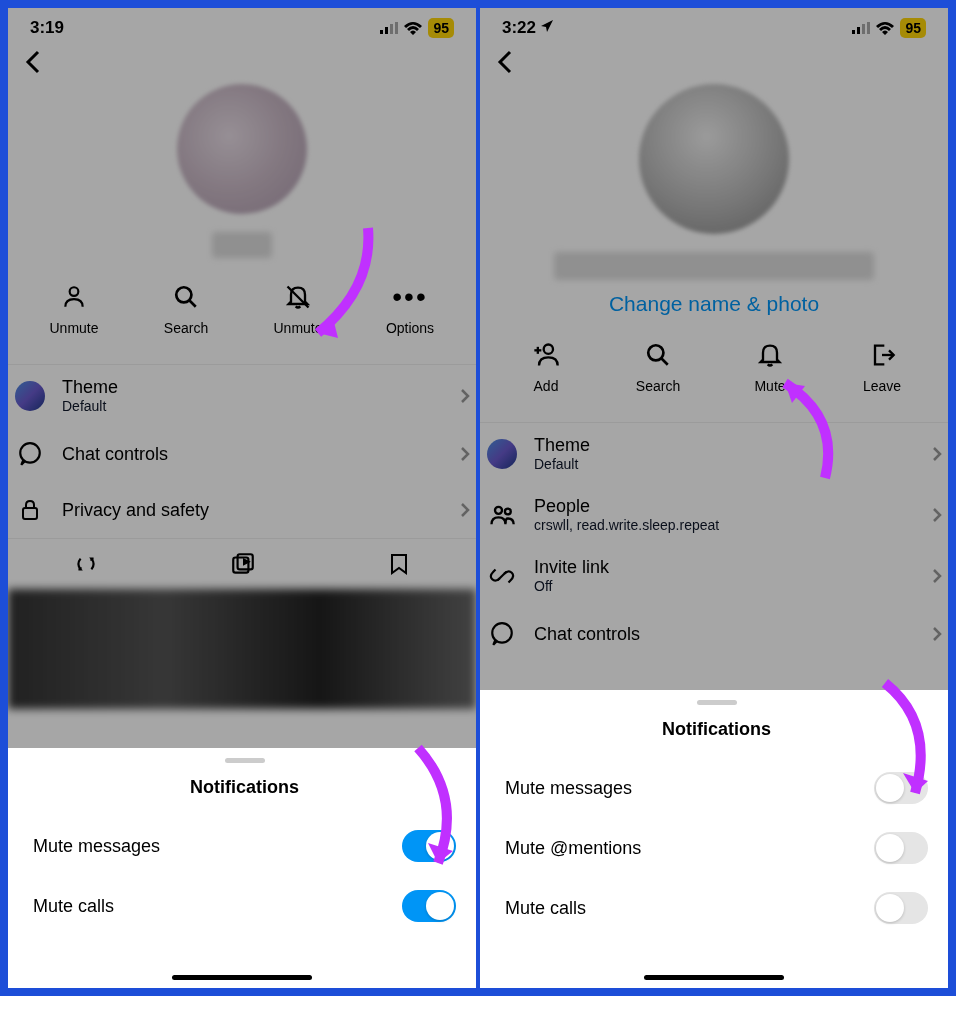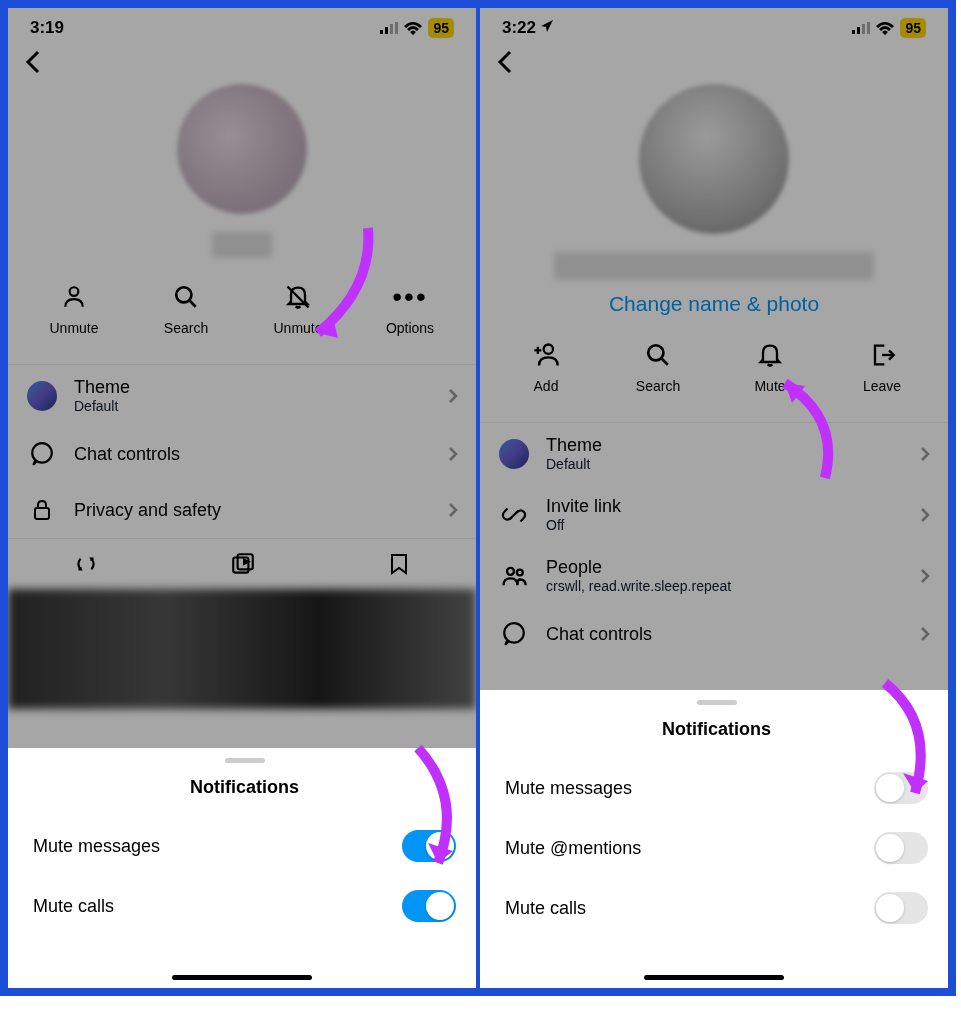--- a/index.html
+++ b/index.html
@@ -22,21 +22,21 @@
 .avatar.grp { width: 150px; height: 150px; background: radial-gradient(circle at 45% 35%, #eee, #bdbdbd, #888); }
 .name-blur { margin-top: 18px; width: 60px; height: 26px; background: #ddd; border-radius: 4px; filter: blur(3px); }
 .name-blur.wide { width: 320px; height: 28px; }
 .change-link { color: #0095f6; font-size: 21px; font-weight: 500; margin-top: 12px; }
 .action-row { display: flex; justify-content: space-around; padding: 24px 10px 28px; }
 .action { display: flex; flex-direction: column; align-items: center; gap: 8px; width: 90px; }
 .action-icon { width: 30px; height: 30px; display: flex; align-items: center; justify-content: center; }
 .action-label { font-size: 14px; color: #000; }
 .dots { font-size: 28px; letter-spacing: 2px; line-height: 20px; }
 .settings-list { border-top: 1px solid #eee; }
-.setting-row { display: flex; align-items: center; padding: 12px 18px; gap: 16px; }
+.setting-row { display: flex; align-items: center; padding: 12px 6px; gap: 16px; }
 .setting-icon { width: 32px; height: 32px; display: flex; align-items: center; justify-content: center; flex-shrink: 0; }
 .theme-dot { width: 30px; height: 30px; border-radius: 50%; background: linear-gradient(135deg, #4a90e2, #6a5acd, #1e3a8a); }
 .setting-text { flex: 1; }
 .setting-title { font-size: 18px; color: #000; }
 .setting-sub { font-size: 14px; color: #0f172a; }
 .chev-right { width: 10px; height: 16px; stroke: #999; stroke-width: 2.5; fill: none; }
 .tab-row { display: flex; justify-content: space-around; padding: 12px 0; border-top: 1px solid #eee; }
 .media-blur { height: 120px; background: linear-gradient(90deg, #333, #555, #222, #666); filter: blur(4px); }
 .sheet { position: absolute; bottom: 0; left: 5px; right: 0; background: #fff; border-radius: 16px 16px 0 0; z-index: 10; padding-bottom: 20px; }
 .sheet-handle { width: 40px; height: 5px; background: #ccc; border-radius: 3px; margin: 10px auto 14px; }
@@ -298,46 +298,46 @@
       <div class="setting-text">
         <div class="setting-title">Theme</div>
         <div class="setting-sub">Default</div>
       </div>
       <svg class="chev-right" viewBox="0 0 10 16">
           <polyline points="2,2 8,8 2,14"></polyline>
         </svg>
     </div>
     <div class="setting-row">
       <div class="setting-icon">
+          <svg viewBox="0 0 24 24" width="28" height="28" fill="none" stroke="#000" stroke-width="2">
+            <circle cx="9" cy="8" r="3"></circle>
+            <circle cx="17" cy="9" r="2.5"></circle>
+            <path d="M3 20 Q3 14 9 14 Q15 14 15 20"></path>
+            <path d="M15 19 Q15 15 17 15 Q22 15 22 20"></path>
+          </svg>
+        </div>
+      <div class="setting-text">
+        <div class="setting-title">People</div>
+        <div class="setting-sub">crswll, read.write.sleep.repeat</div>
+      </div>
+      <svg class="chev-right" viewBox="0 0 10 16">
+          <polyline points="2,2 8,8 2,14"></polyline>
+        </svg>
+    </div>
+    <div class="setting-row">
+      <div class="setting-icon">
           <svg viewBox="0 0 24 24" width="26" height="26" fill="none" stroke="#000" stroke-width="2">
             <path d="M10 14 Q6 18 3 15 Q0 12 4 8 L6 6"></path>
             <path d="M14 10 Q18 6 21 9 Q24 12 20 16 L18 18"></path>
             <line x1="8" y1="16" x2="16" y2="8"></line>
           </svg>
         </div>
       <div class="setting-text">
         <div class="setting-title">Invite link</div>
         <div class="setting-sub">Off</div>
-      </div>
-      <svg class="chev-right" viewBox="0 0 10 16">
-          <polyline points="2,2 8,8 2,14"></polyline>
-        </svg>
-    </div>
-    <div class="setting-row">
-      <div class="setting-icon">
-          <svg viewBox="0 0 24 24" width="28" height="28" fill="none" stroke="#000" stroke-width="2">
-            <circle cx="9" cy="8" r="3"></circle>
-            <circle cx="17" cy="9" r="2.5"></circle>
-            <path d="M3 20 Q3 14 9 14 Q15 14 15 20"></path>
-            <path d="M15 19 Q15 15 17 15 Q22 15 22 20"></path>
-          </svg>
-        </div>
-      <div class="setting-text">
-        <div class="setting-title">People</div>
-        <div class="setting-sub">crswll, read.write.sleep.repeat</div>
       </div>
       <svg class="chev-right" viewBox="0 0 10 16">
           <polyline points="2,2 8,8 2,14"></polyline>
         </svg>
     </div>
     <div class="setting-row">
       <div class="setting-icon">
           <svg viewBox="0 0 24 24" width="26" height="26" fill="none" stroke="#000" stroke-width="2">
             <circle cx="12" cy="11" r="9"></circle>
             <path d="M7 19 L4 22 L6 17"></path>

